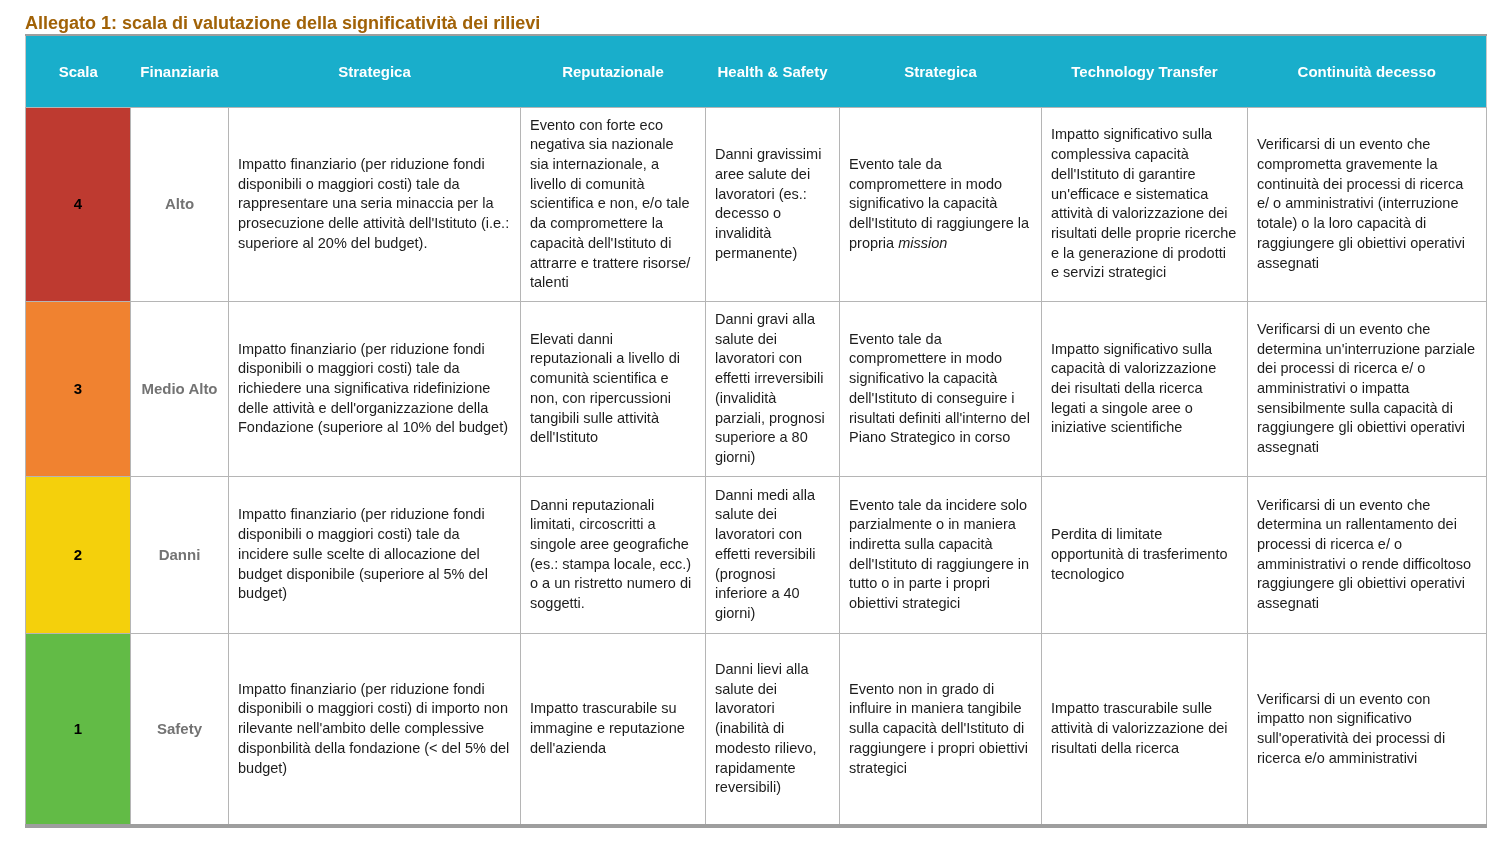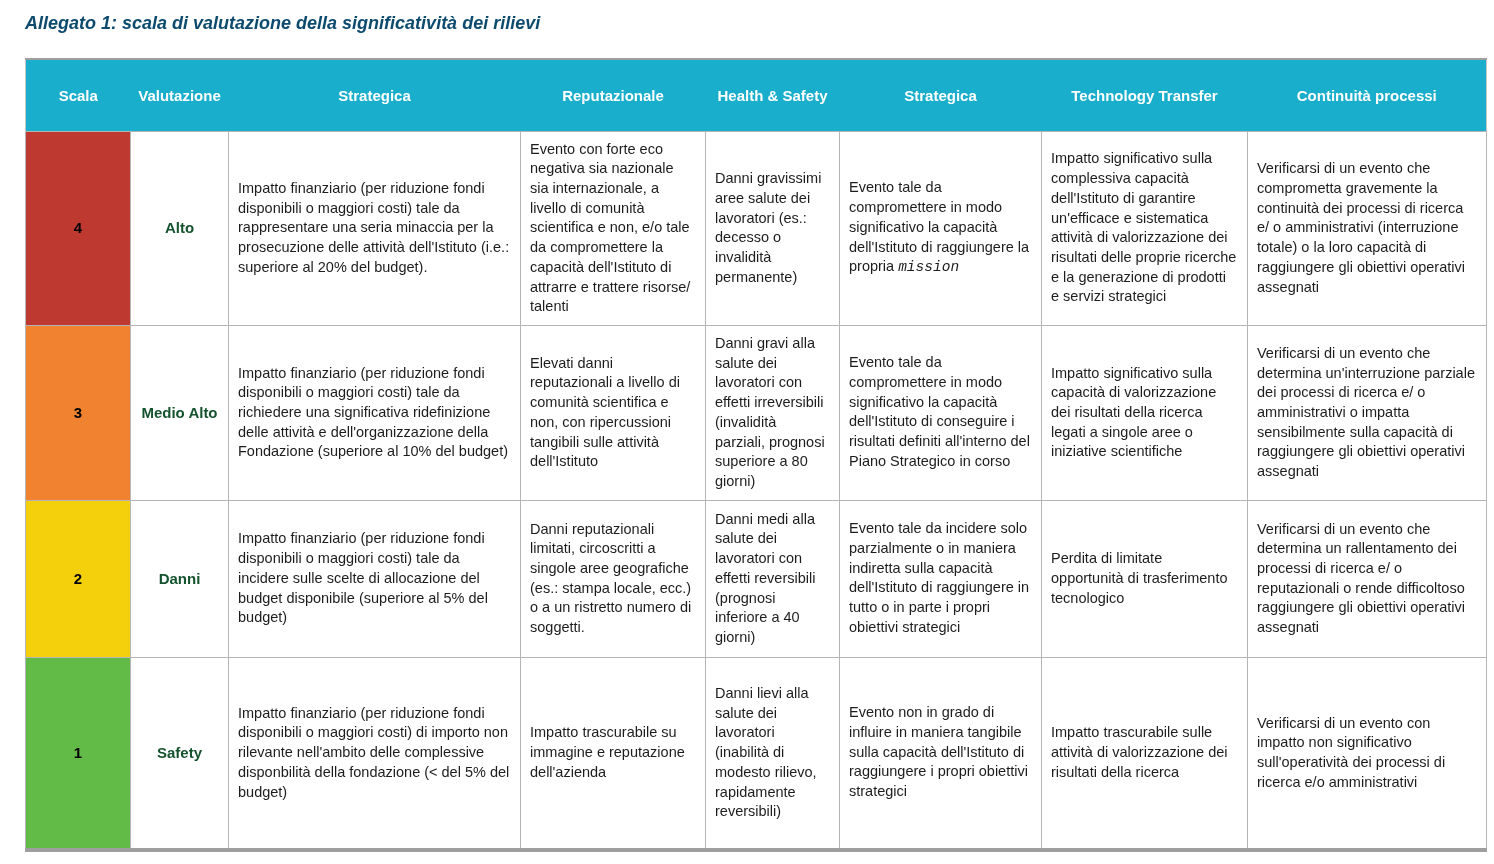--- a/index.html
+++ b/index.html
@@ -8,23 +8,21 @@
     width: 1494px;
     height: 864px;
     font-family: "Liberation Sans", sans-serif;
     color: #1d1d1d;
     overflow: hidden;
   }
   .page { padding: 13px 8px 0 25px; }
   .doc-title {
     font-size: 18px;
     font-weight: bold;
-    color: #0c4a6e;
-    margin-bottom: 24px;
-    font-style: italic;
+    color: #a16207;
   }
   table.rating-table {
     width: 1461px;
     table-layout: fixed;
     border-collapse: collapse;
     border-top: 2px solid #9e9e9e;
     border-bottom: 4px solid #9e9e9e;
     border-left: 1px solid #c8c8c8;
     border-right: 1px solid #c8c8c8;
   }
@@ -50,27 +48,27 @@
     text-align: center;
     font-weight: bold;
     font-size: 15px;
     color: #000;
     padding: 0;
   }
   td.valutazione-cell {
     text-align: center;
     font-weight: bold;
     font-size: 15px;
-    color: #14532d;
+    color: #737373;
   }
   tr.row-h4 { height: 185px; }
   tr.row-h3 { height: 173px; }
   tr.row-h2 { height: 157px; }
   tr.row-h1 { height: 193px; }
-  em { font-style: italic; font-family: Liberation Mono, monospace; }
+  em { font-style: italic; }
 </style>
 </head>
 <body>
 
 <div class="page">
   <div class="doc-title">Allegato 1: scala di valutazione della significatività dei rilievi</div>
 
   <table class="rating-table">
     <colgroup>
       <col style="width:105px">
@@ -78,27 +76,27 @@
         <col style="width:292px">
         <col style="width:185px">
       <col style="width:134px">
         <col style="width:202px">
         <col style="width:206px">
         <col style="width:239px">
     </colgroup>
     <thead>
       <tr style="background-color: rgb(25, 174, 203);">
         <th>Scala</th>
-        <th>Valutazione</th>
+        <th>Finanziaria</th>
         <th>Strategica</th>
         <th>Reputazionale</th>
         <th>Health &amp; Safety</th>
         <th>Strategica</th>
         <th>Technology Transfer</th>
-        <th>Continuità processi</th>
+        <th>Continuità decesso</th>
       </tr>
     </thead>
     <tbody>
       <tr class="row-h4">
         <td class="scala-cell" style="background-color: rgb(190, 58, 48);">4</td>
         <td class="valutazione-cell">Alto</td>
         <td>Impatto finanziario (per riduzione fondi disponibili o maggiori costi) tale da rappresentare una seria minaccia per la prosecuzione delle attività dell'Istituto (i.e.: superiore al 20% del budget).</td>
         <td>Evento con forte eco negativa sia nazionale sia internazionale, a livello di comunità scientifica e non, e/o tale da compromettere la capacità dell'Istituto di attrarre e trattere risorse/ talenti</td>
         <td>Danni gravissimi aree salute dei lavoratori (es.: decesso o invalidità permanente)</td>
         <td><span>Evento tale da compromettere in modo significativo la capacità dell'Istituto di raggiungere la propria </span><em>mission</em></td>
@@ -116,21 +114,21 @@
         <td>Verificarsi di un evento che determina un'interruzione parziale dei processi di ricerca e/ o amministrativi o impatta sensibilmente sulla capacità di raggiungere gli obiettivi operativi assegnati</td>
       </tr>
       <tr class="row-h2">
         <td class="scala-cell" style="background-color: rgb(244, 208, 12);">2</td>
         <td class="valutazione-cell">Danni</td>
         <td>Impatto finanziario (per riduzione fondi disponibili o maggiori costi) tale da incidere sulle scelte di allocazione del budget disponibile (superiore al 5% del budget)</td>
         <td>Danni reputazionali limitati, circoscritti a singole aree geografiche (es.: stampa locale, ecc.) o a un ristretto numero di soggetti.</td>
         <td>Danni medi alla salute dei lavoratori con effetti reversibili (prognosi inferiore a 40 giorni)</td>
         <td><span>Evento tale da incidere solo parzialmente o in maniera indiretta sulla capacità dell'Istituto di raggiungere in tutto o in parte i propri obiettivi strategici</span><em></em></td>
         <td>Perdita di limitate opportunità di trasferimento tecnologico</td>
-        <td>Verificarsi di un evento che determina un rallentamento dei processi di ricerca e/ o reputazionali o rende difficoltoso raggiungere gli obiettivi operativi assegnati</td>
+        <td>Verificarsi di un evento che determina un rallentamento dei processi di ricerca e/ o amministrativi o rende difficoltoso raggiungere gli obiettivi operativi assegnati</td>
       </tr>
       <tr class="row-h1">
         <td class="scala-cell" style="background-color: rgb(98, 187, 70);">1</td>
         <td class="valutazione-cell">Safety</td>
         <td>Impatto finanziario (per riduzione fondi disponibili o maggiori costi) di importo non rilevante nell'ambito delle complessive disponbilità della fondazione (&lt; del 5% del budget)</td>
         <td>Impatto trascurabile su immagine e reputazione dell'azienda</td>
         <td>Danni lievi alla salute dei lavoratori (inabilità di modesto rilievo, rapidamente reversibili)</td>
         <td><span>Evento non in grado di influire in maniera tangibile sulla capacità dell'Istituto di raggiungere i propri obiettivi strategici</span><em></em></td>
         <td>Impatto trascurabile sulle attività di valorizzazione dei risultati della ricerca</td>
         <td>Verificarsi di un evento con impatto non significativo sull'operatività dei processi di ricerca e/o amministrativi</td>

